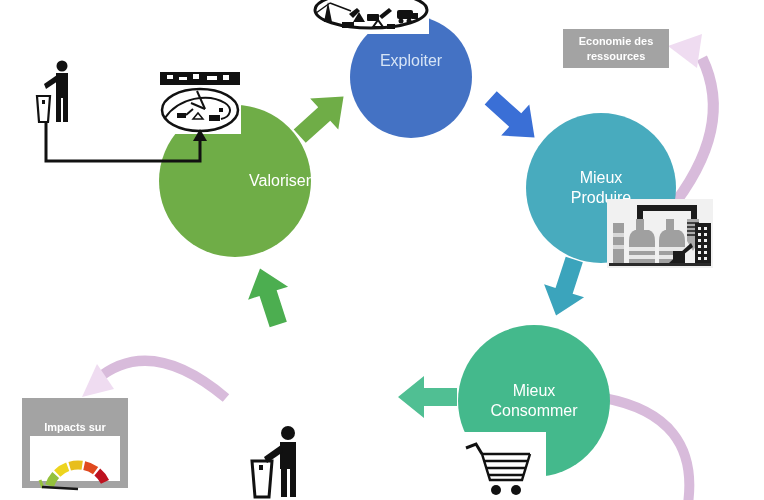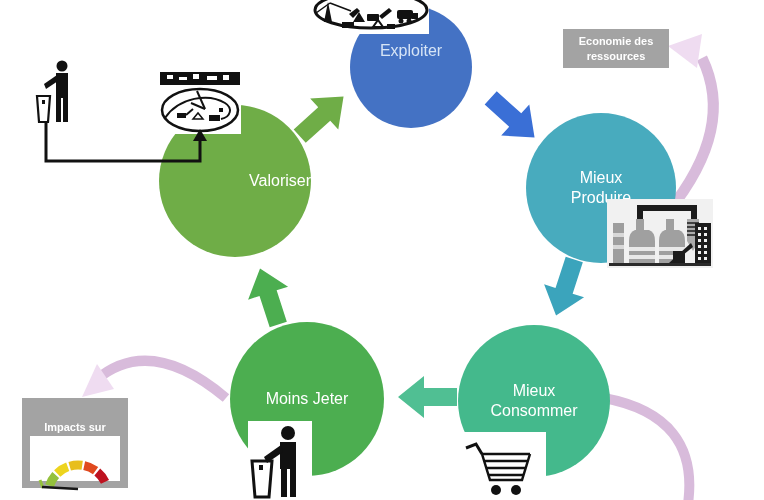--- a/index.html
+++ b/index.html
@@ -6,21 +6,21 @@
   #canvas{position:relative;width:764px;height:500px;background:#ffffff;overflow:hidden;}
 
   
   .overlay{position:absolute;left:0;top:0;width:764px;height:500px;pointer-events:none;}
   #arcs-layer{z-index:0;}
   #top-layer{z-index:6;}
 
   
   .circle{position:absolute;border-radius:50%;display:flex;align-items:center;justify-content:center;z-index:1;}
   .clabel{color:var(--label-white);font-size:16px;text-align:center;white-space:pre-line;line-height:1.25;}
-  #c-exploiter{left:350px;top:6px;width:122px;height:122px;background:var(--exploiter-fill);}
+  #c-exploiter{left:350px;top:16px;width:122px;height:122px;background:var(--exploiter-fill);}
   #c-exploiter .clabel{transform:translateY(-16px);color:var(--exploiter-label);}
   #c-produire{left:526px;top:113px;width:150px;height:150px;background:var(--produire-fill);}
   #c-consommer{left:458px;top:325px;width:152px;height:152px;background:var(--consommer-fill);}
   #c-jeter{left:230px;top:322px;width:154px;height:154px;background:var(--jeter-fill);}
   #c-valoriser{left:159px;top:105px;width:152px;height:152px;background:var(--valoriser-fill);justify-content:flex-end;}
 
   
   .block-arrow{position:absolute;width:60px;height:44px;z-index:2;overflow:visible;}
   #arrow-ne{left:292px;top:94px;transform:rotate(-42deg);}
   #arrow-ne path{fill:var(--arrow-lime);}
@@ -71,23 +71,20 @@
   <div id="c-exploiter" class="circle">
     <span class="clabel">Exploiter</span>
   </div>
   <div id="c-produire" class="circle">
     <span class="clabel">Mieux
 Produire</span>
   </div>
   <div id="c-consommer" class="circle">
     <span class="clabel">Mieux
 Consommer</span>
-  </div>
-  <div id="c-jeter" class="circle">
-    <span class="clabel">Moins Jeter</span>
   </div>
   <div id="c-valoriser" class="circle">
     <span class="clabel">Valoriser</span>
   </div>
 
   <svg id="arrow-ne" class="block-arrow" viewBox="0 0 60 44">
     <path d="M0,13 L33,13 L33,1 L59,22 L33,43 L33,31 L0,31 Z"></path>
   </svg>
   <svg id="arrow-se" class="block-arrow" viewBox="0 0 60 44">
     <path d="M0,13 L33,13 L33,1 L59,22 L33,43 L33,31 L0,31 Z"></path>

